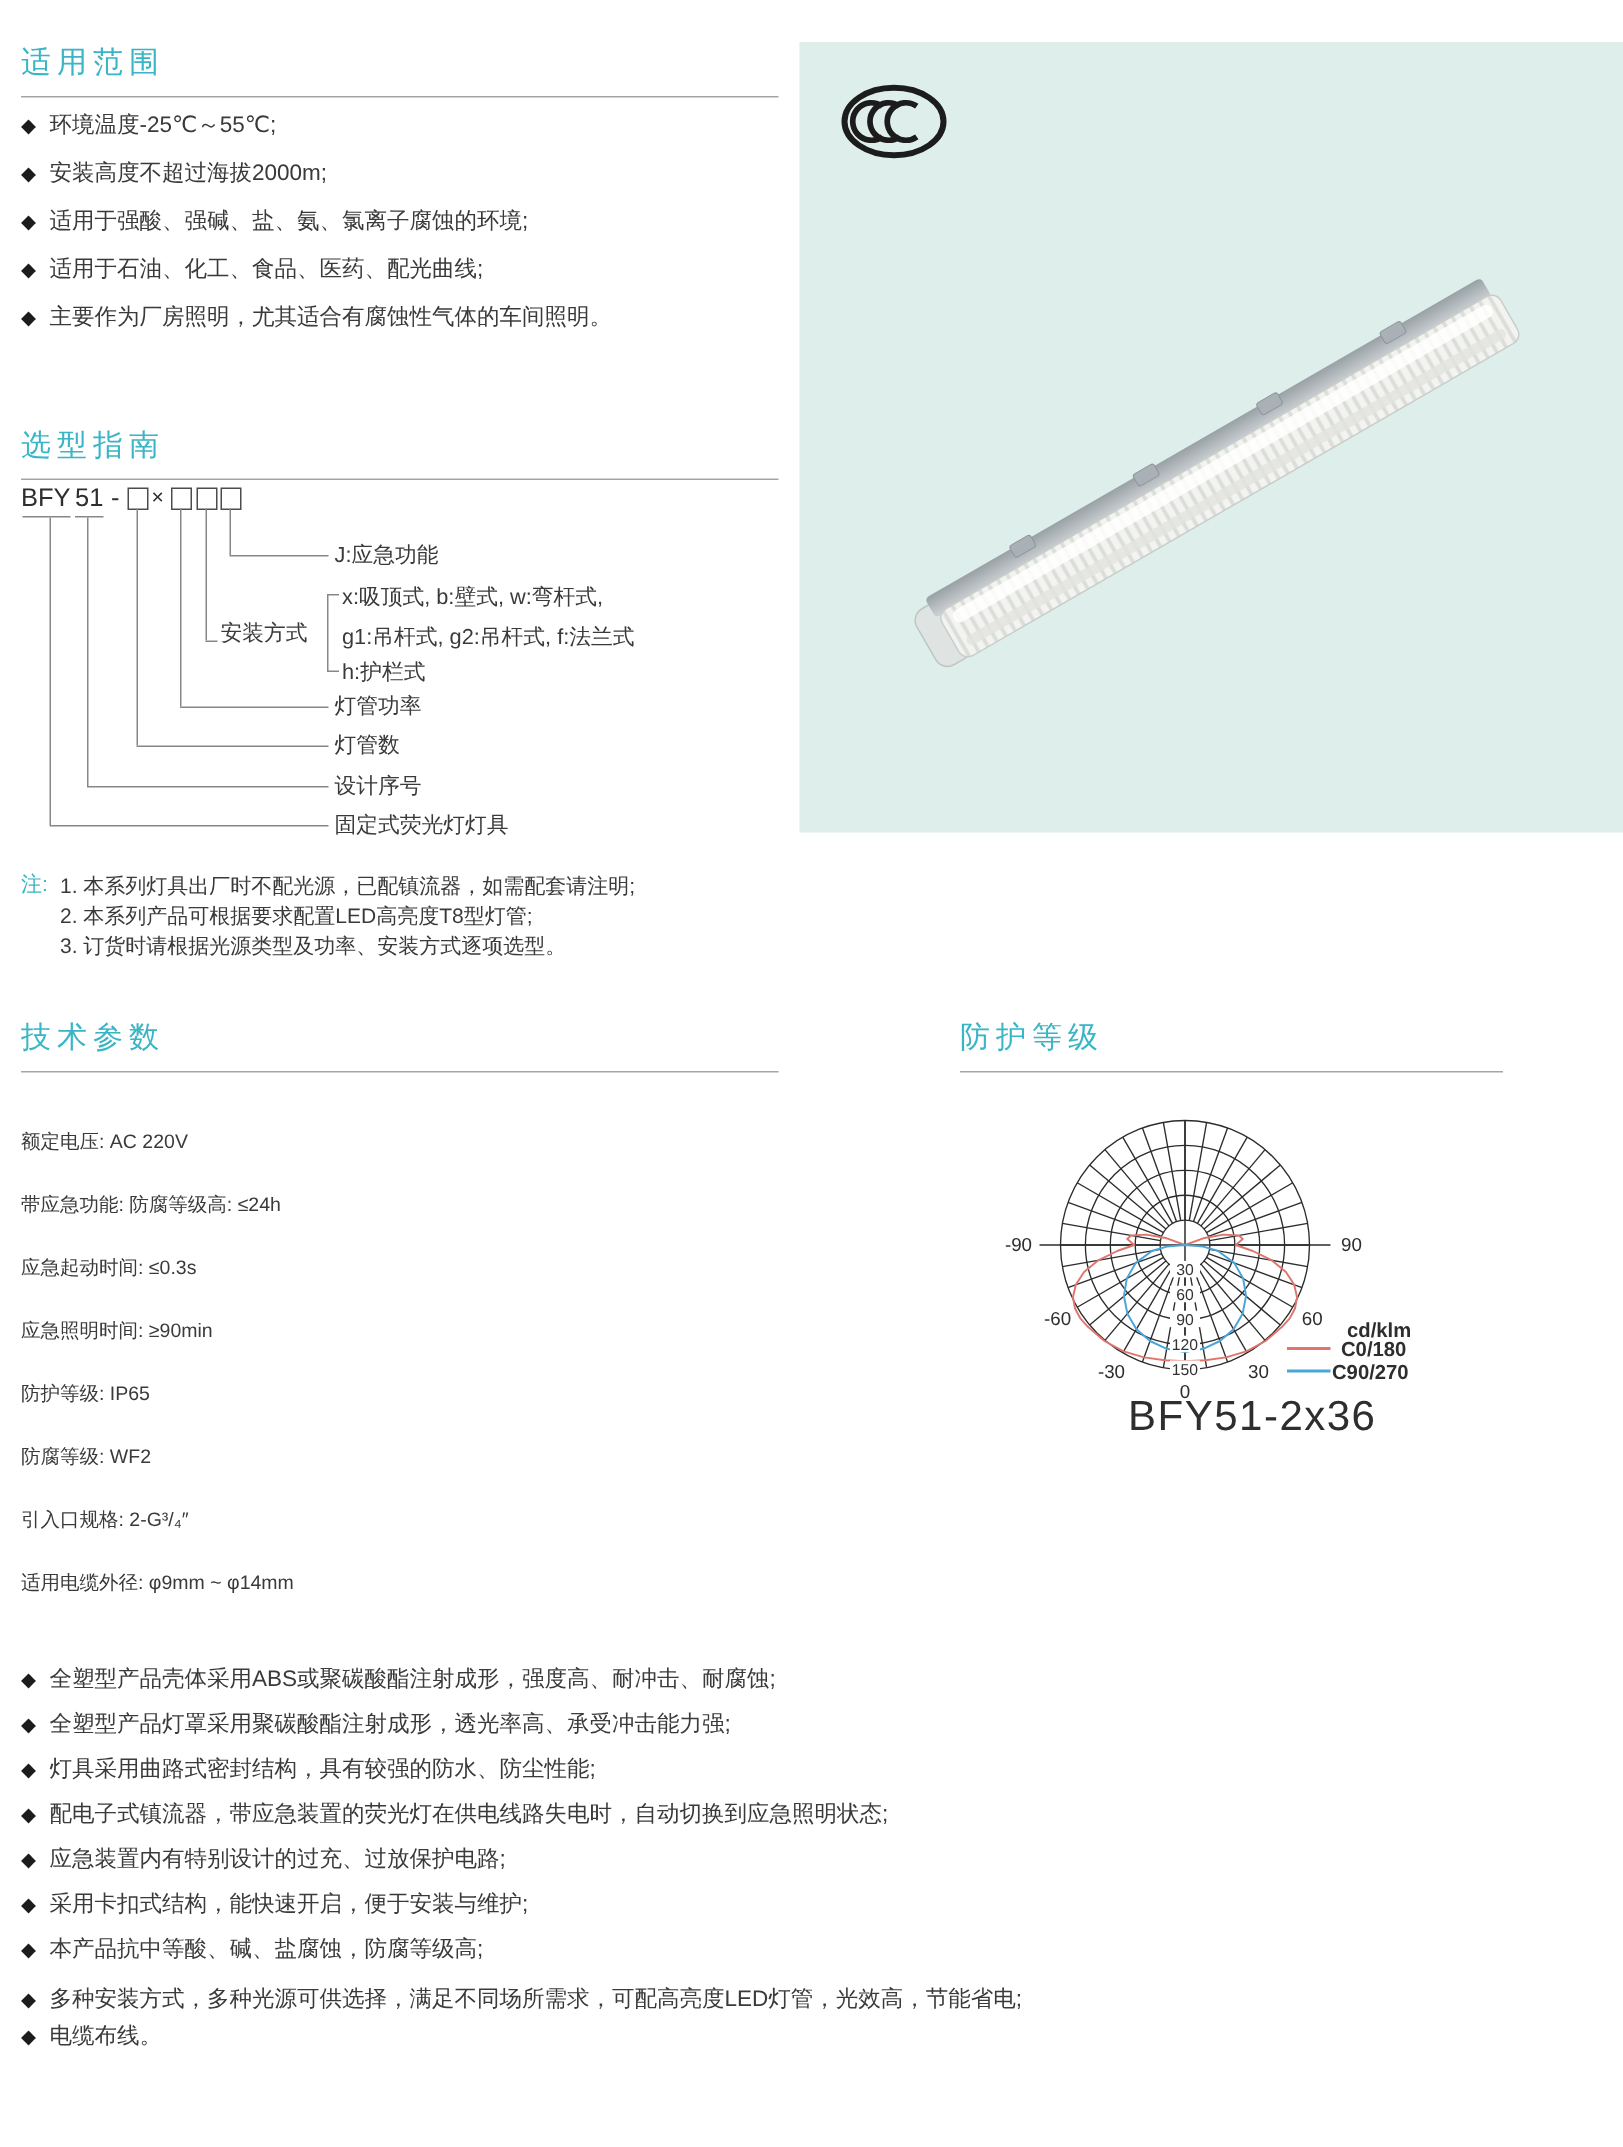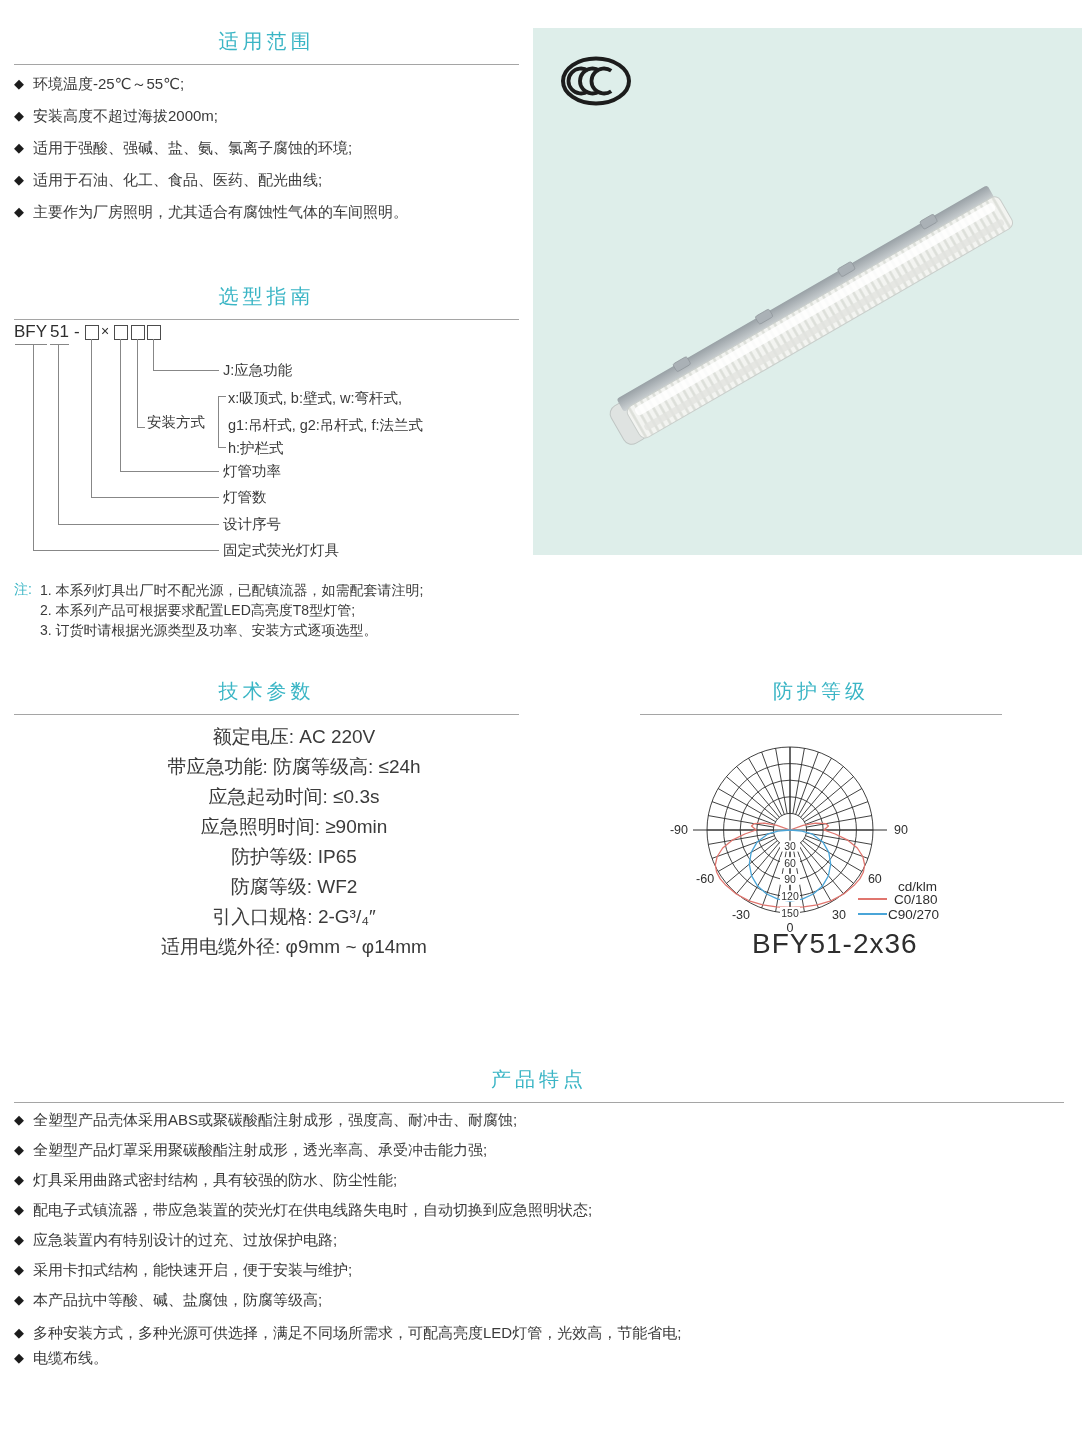--- a/index.html
+++ b/index.html
@@ -1,31 +1,31 @@
 <!DOCTYPE html>
 <html><head>
 <meta charset="utf-8">
 <style>
   html,body{margin:0;padding:0;background:#ffffff;}
   #page{position:relative;width:1082px;height:1431px;background:#ffffff;overflow:hidden;
-        font-family:"Liberation Sans","DejaVu Sans",sans-serif;color:#3a3a3a;text-align:center;}
+        font-family:"Liberation Sans","DejaVu Sans",sans-serif;color:#3a3a3a;}
   .sec-h{position:absolute;font-size:20px;letter-spacing:4px;color:#3ab5c5;
          padding-bottom:9px;border-bottom:1px solid #a5a5a5;}
   .blist{position:absolute;}
   .brow{display:flex;align-items:flex-start;margin-bottom:13px;font-size:15px;line-height:19px;}
   .brow .dia{font-size:13px;line-height:19px;color:#1c1c1c;margin-right:9px;flex:0 0 auto;}
-  .srow{font-size:19px;line-height:18px;margin-bottom:12px;white-space:nowrap;}
+  .srow{font-size:13px;line-height:18px;margin-bottom:12px;white-space:nowrap;margin-top:24px;}
   .nrow{position:absolute;font-size:14px;line-height:18px;white-space:nowrap;}
   .gl{position:absolute;background:#878787;}
   .dlabel{position:absolute;font-size:14.5px;white-space:nowrap;transform:translateY(-50%);color:#3a3a3a;}
   .codechar{position:absolute;font-size:17px;color:#2e2e2e;}
   .mbox{position:absolute;width:12px;height:13px;border:1.5px solid #4c4c4c;background:#fff;}
   #photo-panel{position:absolute;left:533px;top:28px;width:549px;height:527px;background:#deeeea;}
   #chart-wrap{position:absolute;left:625px;top:712px;width:420px;height:270px;}
-  .legend-text{position:absolute;font-size:13.5px;color:#2e2e2e;white-space:nowrap;}
+  .legend-text{position:absolute;font-size:13.5px;color:#2e2e2e;white-space:nowrap;font-weight:bold;}
   .legend-line{position:absolute;width:29px;height:2px;}
   #pdc-caption{position:absolute;left:752px;top:928px;font-size:28px;letter-spacing:1px;color:#2e2e2e;}
   .note-label{position:absolute;font-size:14px;color:#3ab5c5;}
 </style>
 </head>
 <body>
 
 <div id="page">
 
   <div class="sec-h" style="left:14px;top:28px;width:505px">适用范围</div>
@@ -216,21 +216,20 @@
         <rect x="14" y="17" width="414" height="9" rx="4" fill="#ffffff" opacity="0.85"></rect>
         <rect x="14" y="36" width="414" height="7" rx="3" fill="#e2e4e0" opacity="0.8"></rect>
         <rect x="70" y="-2" width="16" height="9" rx="2" fill="#aab1b6" stroke="#8f969b" stroke-width="0.7"></rect>
         <rect x="165" y="-2" width="16" height="9" rx="2" fill="#aab1b6" stroke="#8f969b" stroke-width="0.7"></rect>
         <rect x="260" y="-2" width="16" height="9" rx="2" fill="#aab1b6" stroke="#8f969b" stroke-width="0.7"></rect>
         <rect x="355" y="-2" width="16" height="9" rx="2" fill="#aab1b6" stroke="#8f969b" stroke-width="0.7"></rect>
       </g>
     </svg>
   </div>
 
-  <div class="sec-h" style="left:14px;top:1066px;width:1050px">产品特点</div>
   <div class="blist" style="left:14px;top:1110px;width:1055px">
     <div class="brow" style="margin-bottom:11px">
         <span class="dia">◆</span>
         <span>全塑型产品壳体采用ABS或聚碳酸酯注射成形，强度高、耐冲击、耐腐蚀;</span>
       </div>
     <div class="brow" style="margin-bottom:11px">
         <span class="dia">◆</span>
         <span>全塑型产品灯罩采用聚碳酸酯注射成形，透光率高、承受冲击能力强;</span>
       </div>
     <div class="brow" style="margin-bottom:11px">

